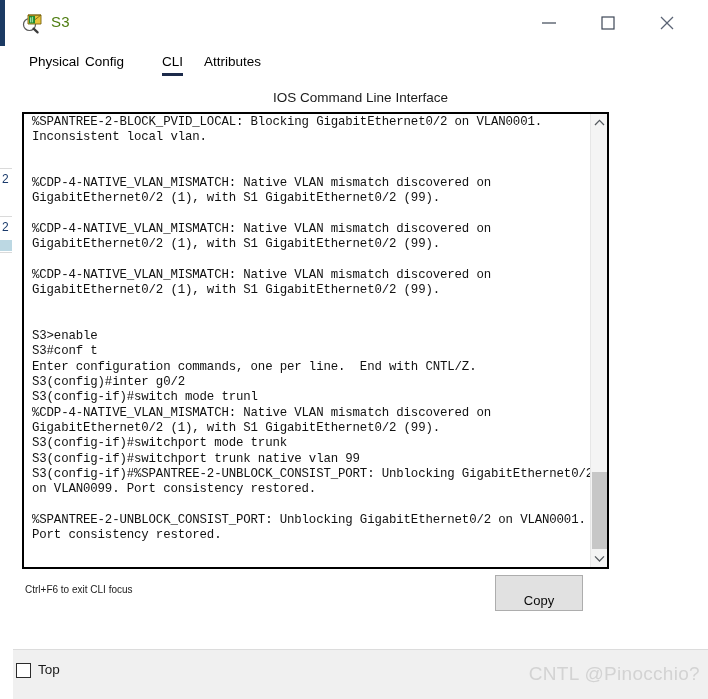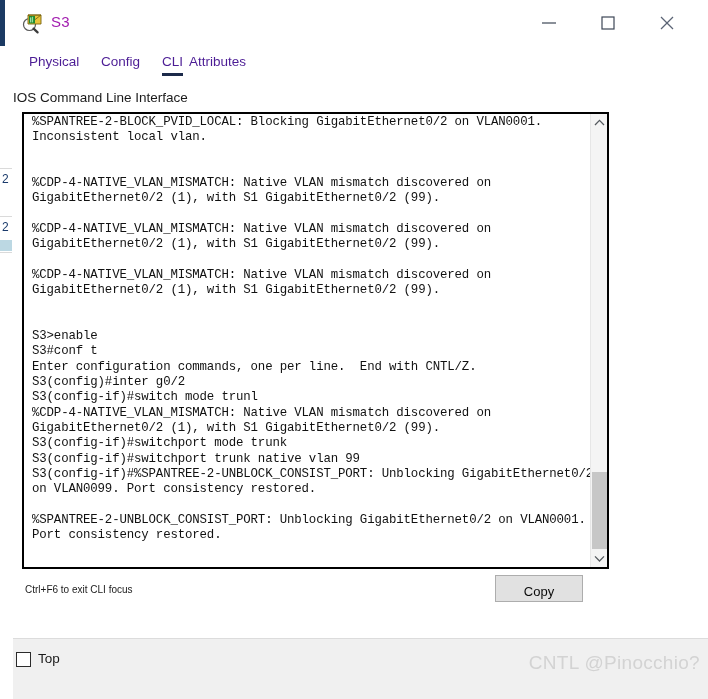--- a/index.html
+++ b/index.html
@@ -86,21 +86,21 @@
     left: 8px;
     top: 11px;
     width: 24px;
     height: 24px;
   }
   .title-text {
     position: absolute;
     left: 38px;
     top: 13px;
     font-size: 15px;
-    color: #a21caf;
+    color: #4d7c0f;
     letter-spacing: 0.2px;
   }
   .winbtn {
     position: absolute;
     top: 0;
     width: 46px;
     height: 46px;
     cursor: default;
   }
   .winbtn svg { position: absolute; left: 13px; top: 13px; }
@@ -121,53 +121,54 @@
     position: absolute;
     left: 0; top: 0;
     width: 695px; height: 36px;
     background: #ffffff;
   }
   .tab {
     position: absolute;
     top: 0;
     height: 36px;
     font-size: 13.5px;
-    color: #4c1d95;
+    color: #000000;
     line-height: 32px;
     cursor: default;
     white-space: nowrap;
   }
   .tab.active::after {
     content: "";
     position: absolute;
     left: 0;
     right: 0;
     bottom: 6px;
     height: 3px;
     background: #1c2a4a;
   }
   .tab-physical { left: 16px; }
-  .tab-config  { left: 88px; }
+  .tab-config  { left: 72px; }
   .tab-cli     { left: 149px; }
-  .tab-attr    { left: 176px; }
+  .tab-attr    { left: 191px; }
 
   
   .panel {
     position: absolute;
     left: 0;
     top: 82px;
     width: 695px;
     height: 567px;
     background: #ffffff;
   }
   .panel-title {
     position: absolute;
     left: 0;
     top: 8px;
     width: 695px;
+    text-align: center;
     font-size: 13.5px;
     color: #1a1a1a;
   }
 
   
   .terminal-wrap {
     position: absolute;
     left: 9px;
     top: 30px;
     width: 587px;
@@ -231,32 +232,32 @@
     position: absolute;
     top: 493px;
     width: 88px;
     height: 27px;
     background: #e1e1e1;
     border: 1px solid #adadad;
     font-family: "Liberation Sans", sans-serif;
     font-size: 13px;
     color: #0a0a0a;
     cursor: default;
-    padding: 8px;
+    padding: 17px;
   }
   .btn-copy  { left: 482px; }
   .btn-paste { left: 580px; }
 
   
   .footer {
     position: absolute;
     left: 0;
     bottom: 0;
     width: 695px;
-    height: 61px;
+    height: 50px;
     background: #f0f0f0;
   }
   .footer-line {
     position: absolute;
     left: 0;
     top: 0;
     width: 695px;
     height: 1px;
     background: #dcdcdc;
   }

